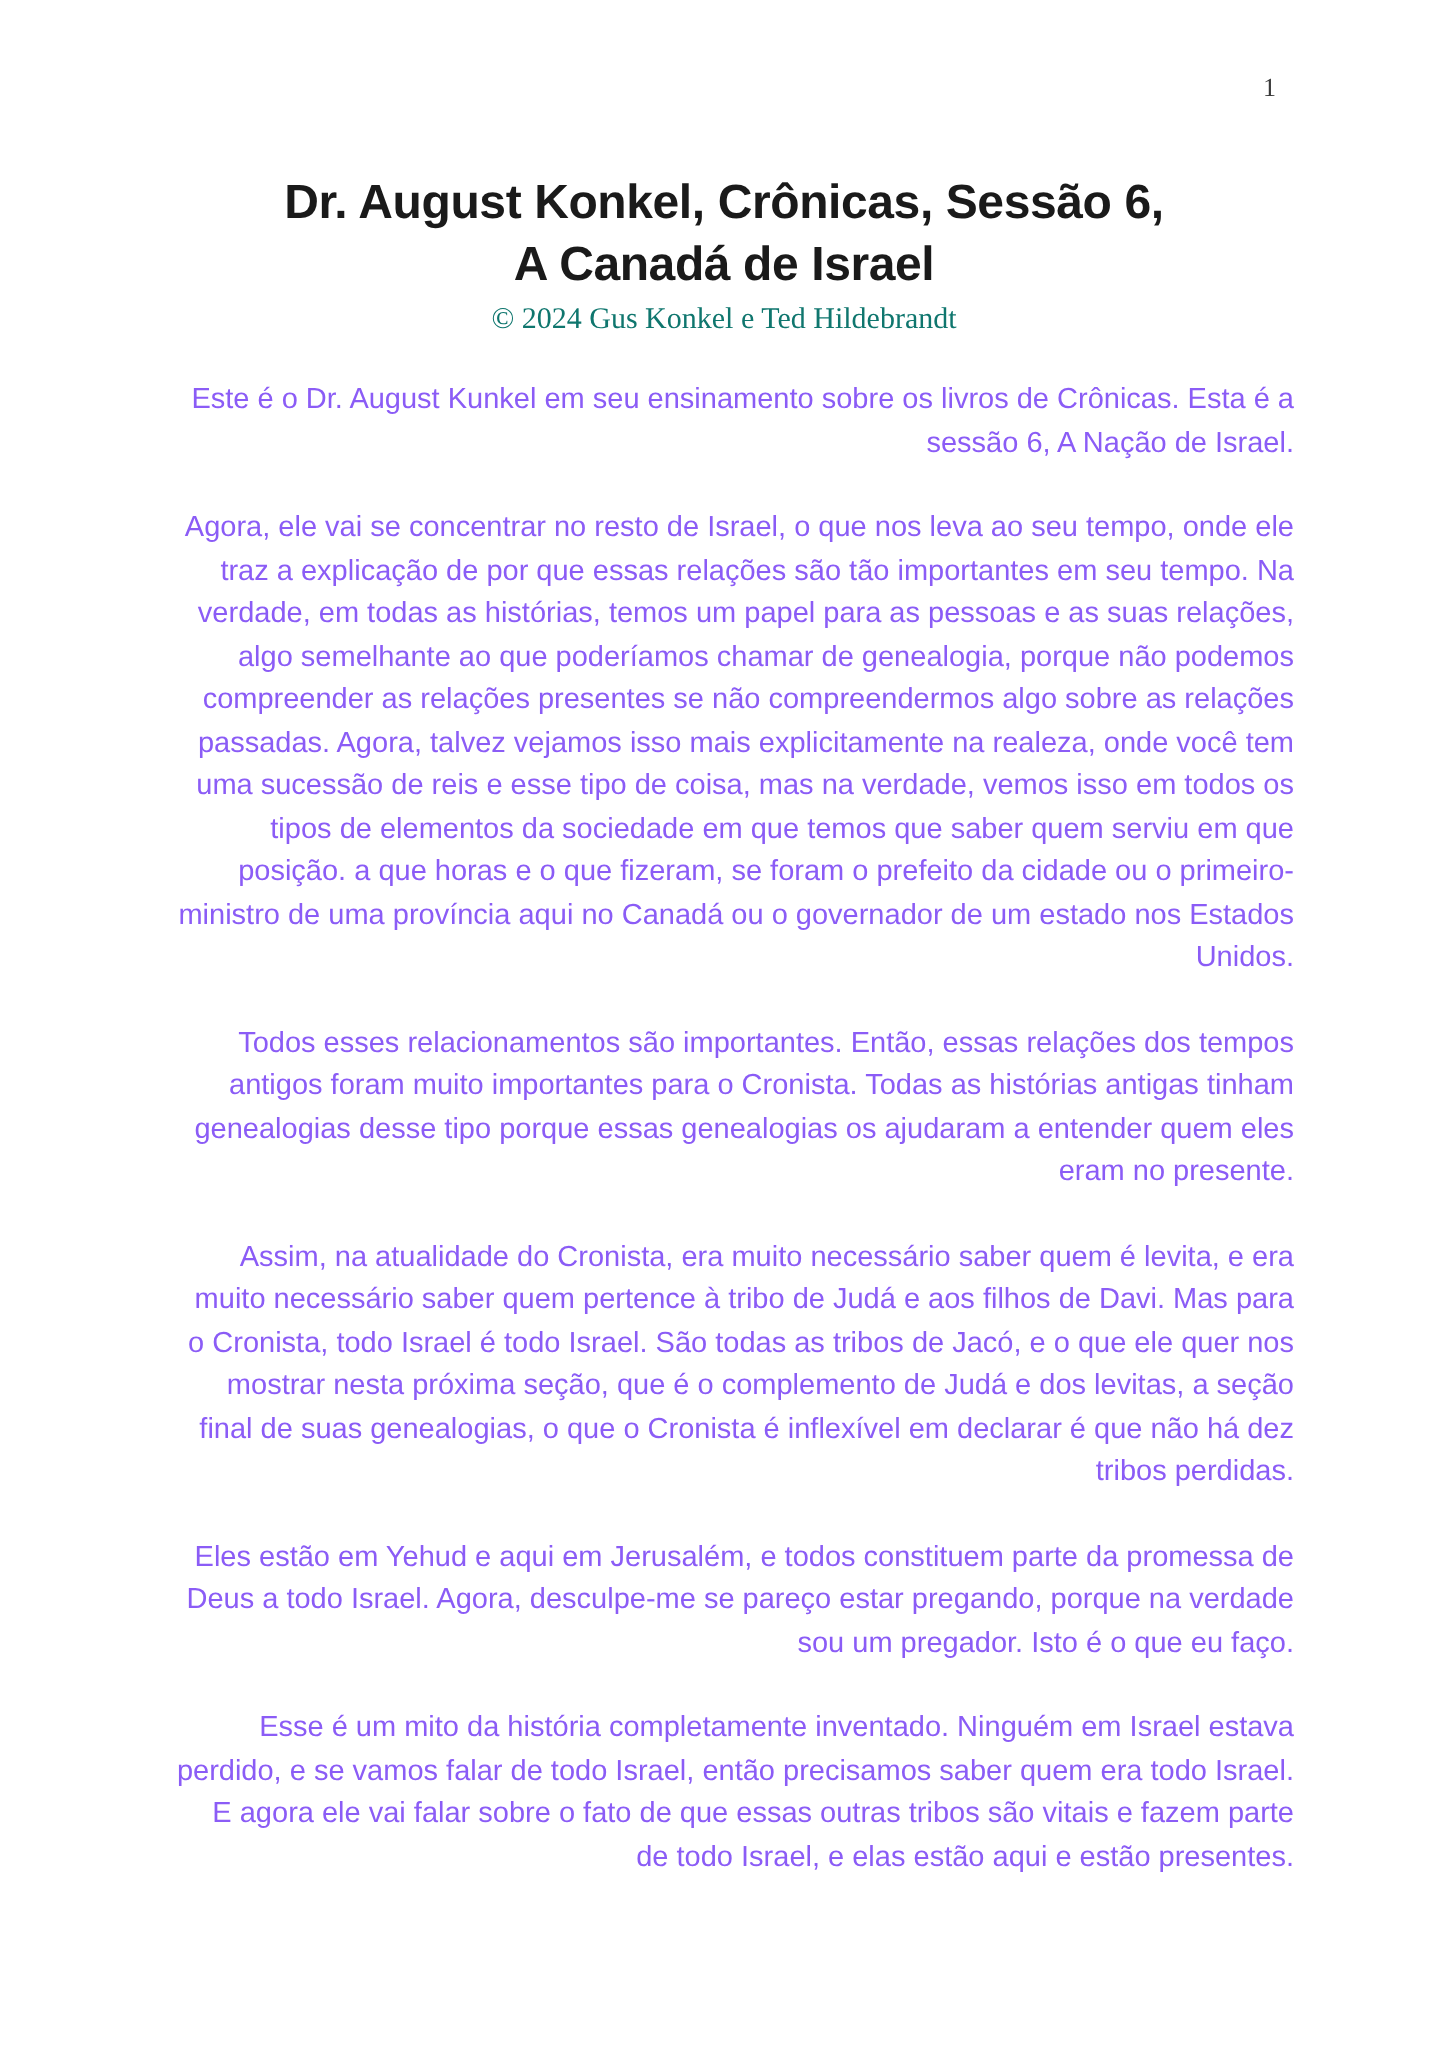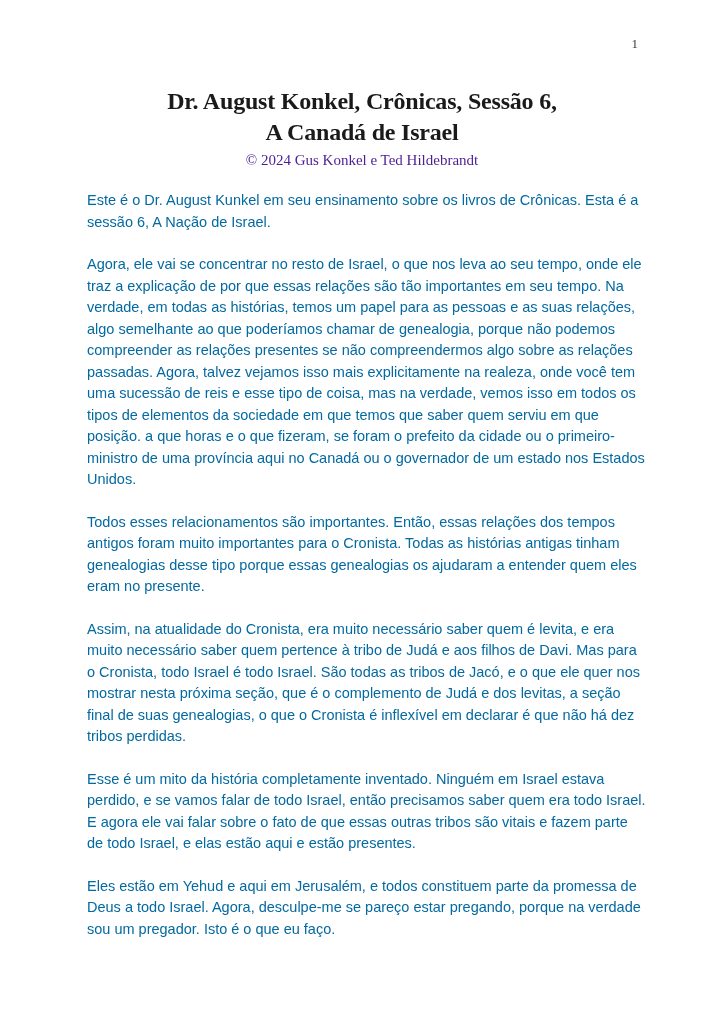--- a/index.html
+++ b/index.html
@@ -22,43 +22,43 @@
     font-family: "Liberation Serif", serif;
     font-size: 13px;
     color: #3a3a3a;
   }
   .title-block {
     margin-top: 86px;
     text-align: center;
   }
   .doc-title {
     margin: 0;
-    font-family: Liberation Serif, serif;
+    font-family: Liberation Sans, sans-serif;
     font-weight: bold;
     font-size: 24px;
     line-height: 31px;
     color: #1a1a1a;
     letter-spacing: -0.2px;
   }
   .copyright {
     margin-top: 3px;
     text-align: center;
     font-family: "Liberation Serif", serif;
     font-size: 15px;
     line-height: 19px;
-    color: #4c1d95;
+    color: #0f766e;
   }
   .doc-body {
     margin: 20px 120px 0 87px;
     width: 560px;
     font-family: "Liberation Sans", "DejaVu Sans", sans-serif;
     font-size: 14.5px;
     line-height: 21.5px;
-    color: #0369a1;
-    text-align: left;
+    color: #8b5cf6;
+    text-align: right;
   }
   .doc-body .para {
     margin: 0 0 21px 0;
   }
 </style>
 </head>
 <body>
 
 <div class="page">
 
@@ -70,17 +70,17 @@
       <span>A Canadá de Israel</span>
     </h1>
     <div class="copyright">© 2024 Gus Konkel e Ted Hildebrandt</div>
   </div>
 
   <div class="doc-body">
       <p class="para">Este é o Dr. August Kunkel em seu ensinamento sobre os livros de Crônicas. Esta é a sessão 6, A Nação de Israel.</p>
       <p class="para">Agora, ele vai se concentrar no resto de Israel, o que nos leva ao seu tempo, onde ele traz a explicação de por que essas relações são tão importantes em seu tempo. Na verdade, em todas as histórias, temos um papel para as pessoas e as suas relações, algo semelhante ao que poderíamos chamar de genealogia, porque não podemos compreender as relações presentes se não compreendermos algo sobre as relações passadas. Agora, talvez vejamos isso mais explicitamente na realeza, onde você tem uma sucessão de reis e esse tipo de coisa, mas na verdade, vemos isso em todos os tipos de elementos da sociedade em que temos que saber quem serviu em que posição. a que horas e o que fizeram, se foram o prefeito da cidade ou o primeiro-ministro de uma província aqui no Canadá ou o governador de um estado nos Estados Unidos.</p>
       <p class="para">Todos esses relacionamentos são importantes. Então, essas relações dos tempos antigos foram muito importantes para o Cronista. Todas as histórias antigas tinham genealogias desse tipo porque essas genealogias os ajudaram a entender quem eles eram no presente.</p>
       <p class="para">Assim, na atualidade do Cronista, era muito necessário saber quem é levita, e era muito necessário saber quem pertence à tribo de Judá e aos filhos de Davi. Mas para o Cronista, todo Israel é todo Israel. São todas as tribos de Jacó, e o que ele quer nos mostrar nesta próxima seção, que é o complemento de Judá e dos levitas, a seção final de suas genealogias, o que o Cronista é inflexível em declarar é que não há dez tribos perdidas.</p>
+      <p class="para">Eles estão em Yehud e aqui em Jerusalém, e todos constituem parte da promessa de Deus a todo Israel. Agora, desculpe-me se pareço estar pregando, porque na verdade sou um pregador. Isto é o que eu faço.</p>
       <p class="para">Esse é um mito da história completamente inventado. Ninguém em Israel estava perdido, e se vamos falar de todo Israel, então precisamos saber quem era todo Israel. E agora ele vai falar sobre o fato de que essas outras tribos são vitais e fazem parte de todo Israel, e elas estão aqui e estão presentes.</p>
-      <p class="para">Eles estão em Yehud e aqui em Jerusalém, e todos constituem parte da promessa de Deus a todo Israel. Agora, desculpe-me se pareço estar pregando, porque na verdade sou um pregador. Isto é o que eu faço.</p>
     </div>
 
 </div>
 
 </body></html>

